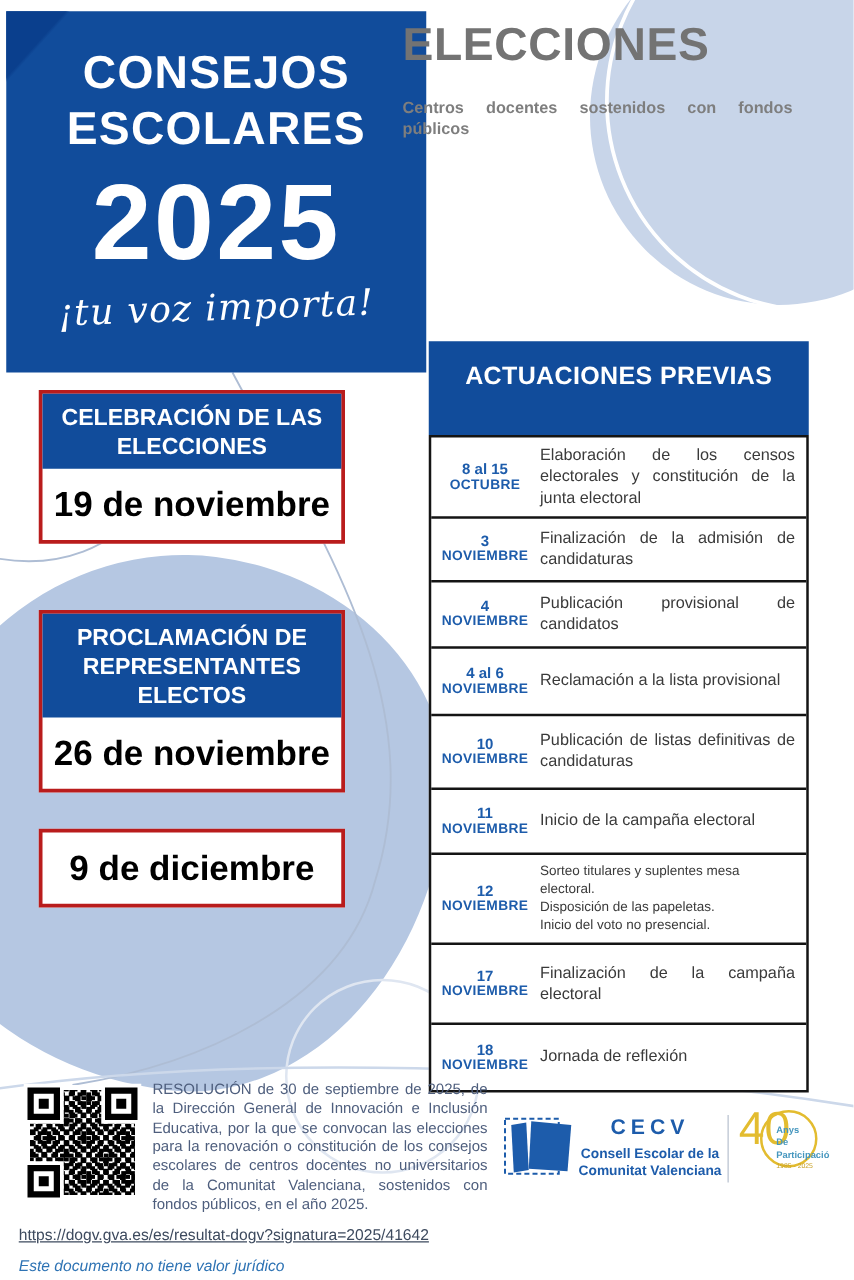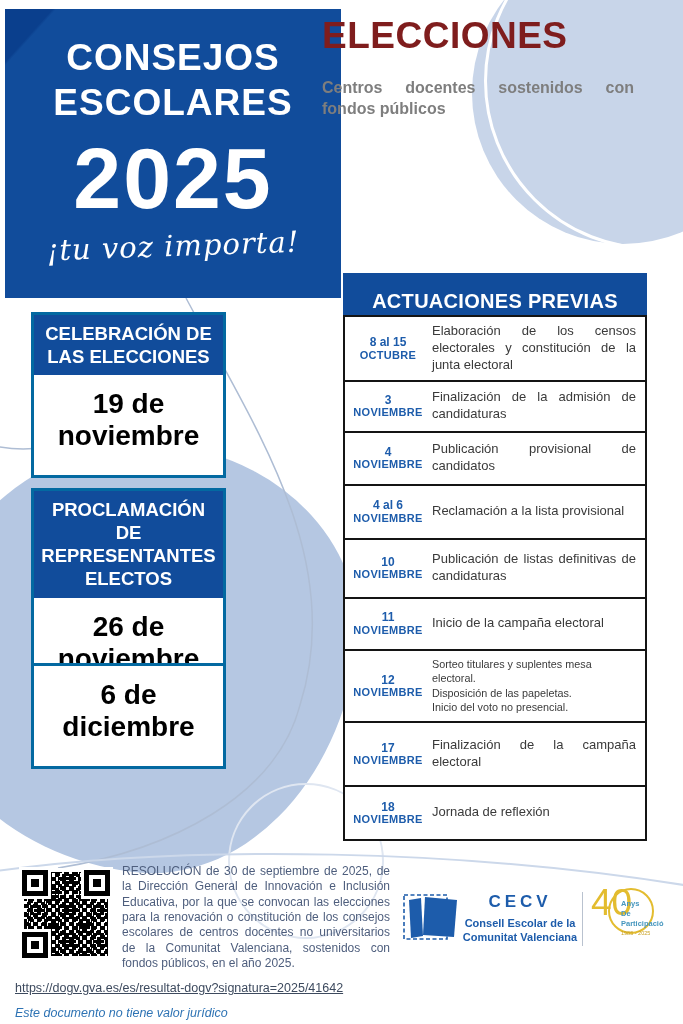--- a/index.html
+++ b/index.html
@@ -22,37 +22,37 @@
   .brand { position:absolute; left:5px; top:9px; width:336px; height:289px;
     background:linear-gradient(132deg, #0a3f8d 0%, #0a3f8d 8%, rgba(10,63,141,0) 8.6%), #114c9b;
     color:#fff; text-align:center; z-index:2; }
   .brand-line { font-size:37px; font-weight:800; letter-spacing:1px; line-height:1.22; }
   .brand-line.first { padding-top:26px; }
   .brand-year { font-size:86px; font-weight:800; line-height:1.0; margin-top:10px; letter-spacing:2px; }
   .brand-tagline { font-family:"DejaVu Serif", serif; font-style:italic; font-size:29px;
     margin-top:8px; transform:rotate(-2deg); letter-spacing:1px; }
   
   .title-block { position:absolute; left:322px; top:16px; width:345px; z-index:2; }
-  .title-l1 { font-size:37px; font-weight:800; color:#7f1d1d; line-height:1.1; letter-spacing:0.5px; }
+  .title-l1 { font-size:37px; font-weight:800; color:#737373; line-height:1.1; letter-spacing:0.5px; }
   .title-l2 { font-size:31px; font-weight:800; color:#101010; line-height:1.25; letter-spacing:0.5px; }
-  .subtitle { margin-top:20px; width:312px; font-size:16px; font-weight:700; color:#7e7e7e;
+  .subtitle { margin-top:20px; width:312px; font-size:13px; font-weight:700; color:#7e7e7e;
     text-align:justify; line-height:1.35; }
   
-  .milestone { position:absolute; left:31px; width:195px; border:3px solid #0369a1;
+  .milestone { position:absolute; left:31px; width:245px; border:3px solid #b91c1c;
     background:#ffffff; z-index:2; box-sizing:border-box; }
   .milestone-1 { top:312px; } .milestone-2 { top:488px; } .milestone-3 { top:663px; }
   .milestone-header { background:#114c9b; color:#ffffff; font-weight:800; font-size:18.5px;
     line-height:1.25; text-align:center; padding:7px 3px; min-height:46px;
     display:flex; align-items:center; justify-content:center; }
   .milestone-date { font-size:28px; font-weight:800; color:#000; text-align:center;
-    padding:13px 0 23px; }
+    padding:13px 0 12px; }
   
   .schedule { position:absolute; left:343px; top:273px; width:304px; z-index:2; box-sizing:border-box; }
   .schedule-header { background:#114c9b; color:#fff; font-weight:800; font-size:20px;
-    text-align:center; height:42px; line-height:57px; letter-spacing:0.3px; }
+    text-align:center; height:75px; line-height:57px; letter-spacing:0.3px; }
   .schedule-rows { border:2px solid #141414; background:#fff; }
   .schedule-row { display:flex; border-bottom:2px solid #141414; align-items:center; }
   .schedule-row:last-child { border-bottom:none; }
   .cell-date { width:86px; flex:0 0 86px; text-align:center; display:flex; flex-direction:column;
     justify-content:center; align-items:center; }
   .date-num { color:#1d5cab; font-weight:800; font-size:12px; line-height:1.05; }
   .date-month { color:#1d5cab; font-weight:800; font-size:11px; letter-spacing:0.3px; }
   .cell-desc { flex:1; font-size:13px; color:#3a3a3a; text-align:justify; line-height:1.3;
     padding:6px 9px 6px 1px; }
   .row-1 { min-height:58px; } .row-2 { min-height:49px; } .row-3 { min-height:51px; }
@@ -120,21 +120,21 @@
 
   <div class="milestone milestone-1">
     <div class="milestone-header">CELEBRACIÓN DE LAS ELECCIONES</div>
     <div class="milestone-date">19 de noviembre</div>
   </div>
   <div class="milestone milestone-2">
     <div class="milestone-header">PROCLAMACIÓN DE REPRESENTANTES ELECTOS</div>
     <div class="milestone-date">26 de noviembre</div>
   </div>
   <div class="milestone milestone-3">
-    <div class="milestone-date">6 de diciembre</div>
+    <div class="milestone-date">9 de diciembre</div>
   </div>
 
   <div class="schedule">
     <div class="schedule-header">ACTUACIONES PREVIAS</div>
     <div class="schedule-rows">
 
       <div class="schedule-row row-1">
         <div class="cell-date">
           <div class="date-num">8 al 15</div>
           <div class="date-month">OCTUBRE</div>

